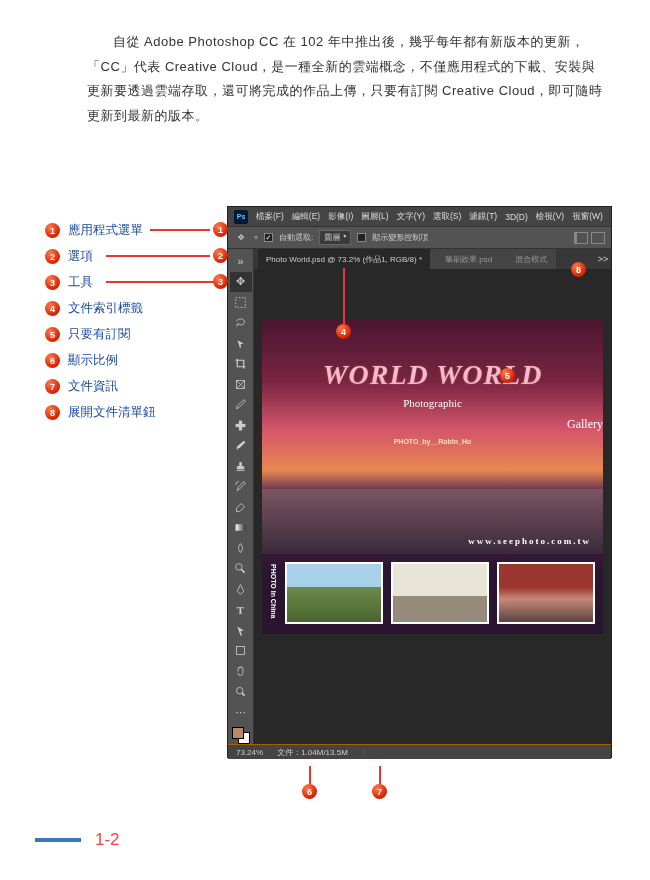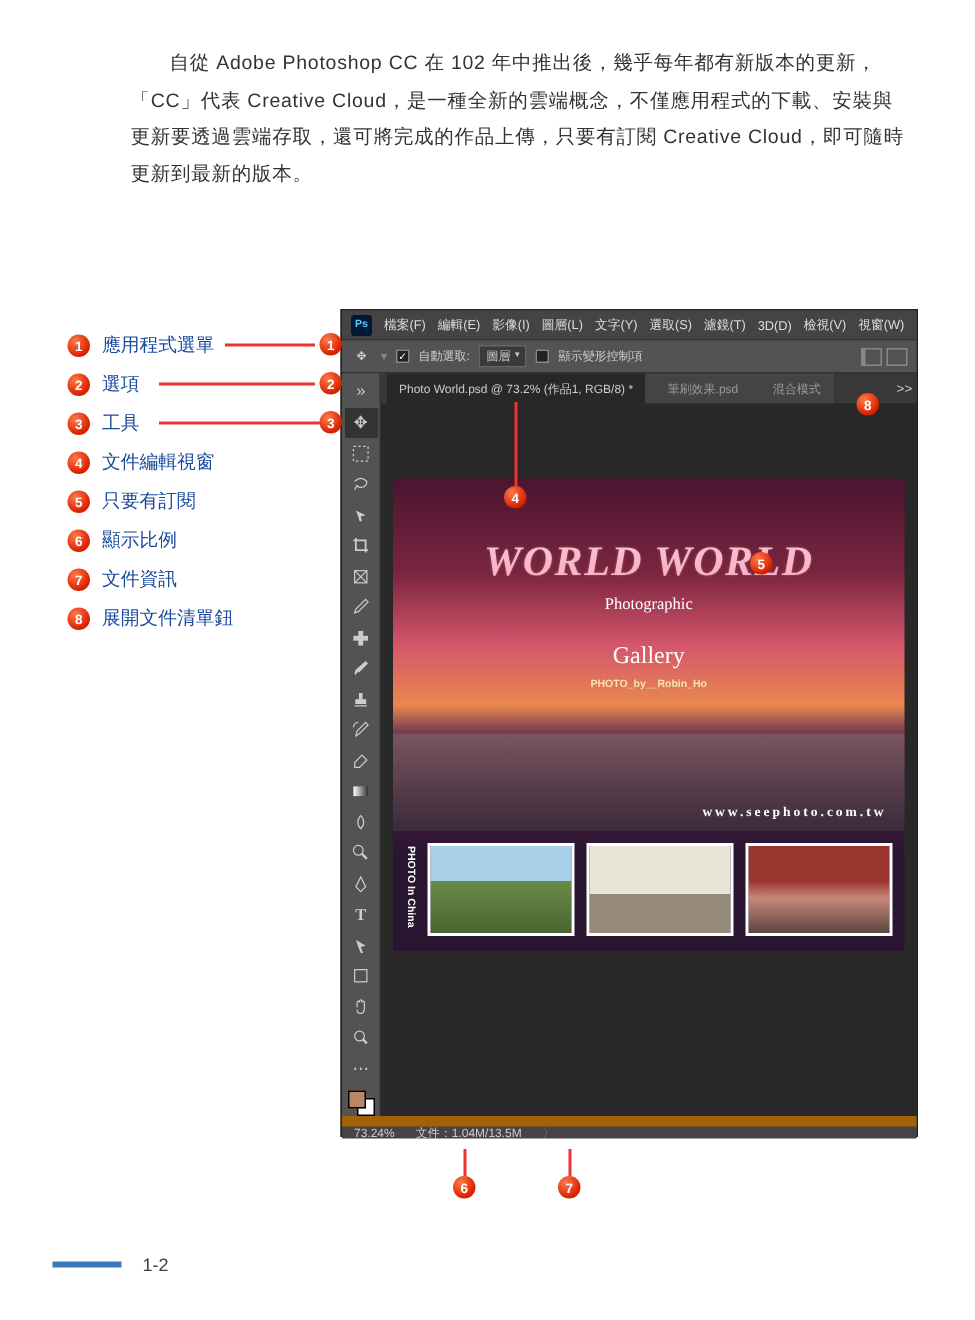--- a/index.html
+++ b/index.html
@@ -211,21 +211,21 @@
     text-align: center;
     padding-top: 40px;
     background: linear-gradient(180deg, #ffe5e5, #f5a5c0);
     -webkit-background-clip: text;
     background-clip: text;
     color: transparent;
     text-shadow: 0 0 2px rgba(255,200,200,0.3);
     letter-spacing: 1px;
   }
   .ab-sub1 { text-align: center; color: #fff; font-size: 11px; font-family: Georgia, serif; margin-top: 6px; }
-  .ab-sub2 { text-align: center; color: #fff; font-size: 16px; font-family: Georgia, serif; margin-top: 20px; }
+  .ab-sub2 { text-align: right; color: #fff; font-size: 12px; font-family: Georgia, serif; margin-top: 8px; }
   .ab-credit { text-align: center; color: #f5e5b0; font-size: 7px; margin-top: 6px; font-weight: bold; }
   .ab-water {
     height: 65px;
     background: linear-gradient(180deg, #7a5560 0%, #3a2a3a 100%);
     position: relative;
     font-weight: bold;
   }
   .ab-url {
     position: absolute;
     right: 12px;
@@ -258,39 +258,39 @@
 
   .ps-status {
     height: 15px;
     background: #444;
     display: flex;
     align-items: center;
     gap: 14px;
     padding-left: 8px;
     font-size: 8px;
     color: #ccc;
-    border-top: 7px solid #a16207;
+    border-top: 1px solid #a16207;
   }
   .ps-status .chev { color: #888; }
 
   .page-footer {
     position: absolute;
     left: 35px;
     bottom: 30px;
     display: flex;
     align-items: center;
     gap: 14px;
   }
   .page-bar {
     width: 46px; height: 4px;
     background: #3a7ab8;
   }
   .page-num {
-    font-size: 12px;
-    color: #404040;
+    font-size: 17px;
+    color: #ef4444;
   }
 </style>
 </head>
 <body>
 
 <p class="intro">自從 Adobe Photoshop CC 在 102 年中推出後，幾乎每年都有新版本的更新，「CC」代表 Creative Cloud，是一種全新的雲端概念，不僅應用程式的下載、安裝與更新要透過雲端存取，還可將完成的作品上傳，只要有訂閱 Creative Cloud，即可隨時更新到最新的版本。</p>
 
 <div class="legend">
   <div class="legend-item">
     <span class="num">1</span>
@@ -299,21 +299,21 @@
   <div class="legend-item">
     <span class="num">2</span>
     <span>選項</span>
   </div>
   <div class="legend-item">
     <span class="num">3</span>
     <span>工具</span>
   </div>
   <div class="legend-item">
     <span class="num">4</span>
-    <span>文件編輯視窗</span>
+    <span>文件索引標籤</span>
   </div>
   <div class="legend-item">
     <span class="num">5</span>
     <span>只要有訂閱</span>
   </div>
   <div class="legend-item">
     <span class="num">6</span>
     <span>顯示比例</span>
   </div>
   <div class="legend-item">

